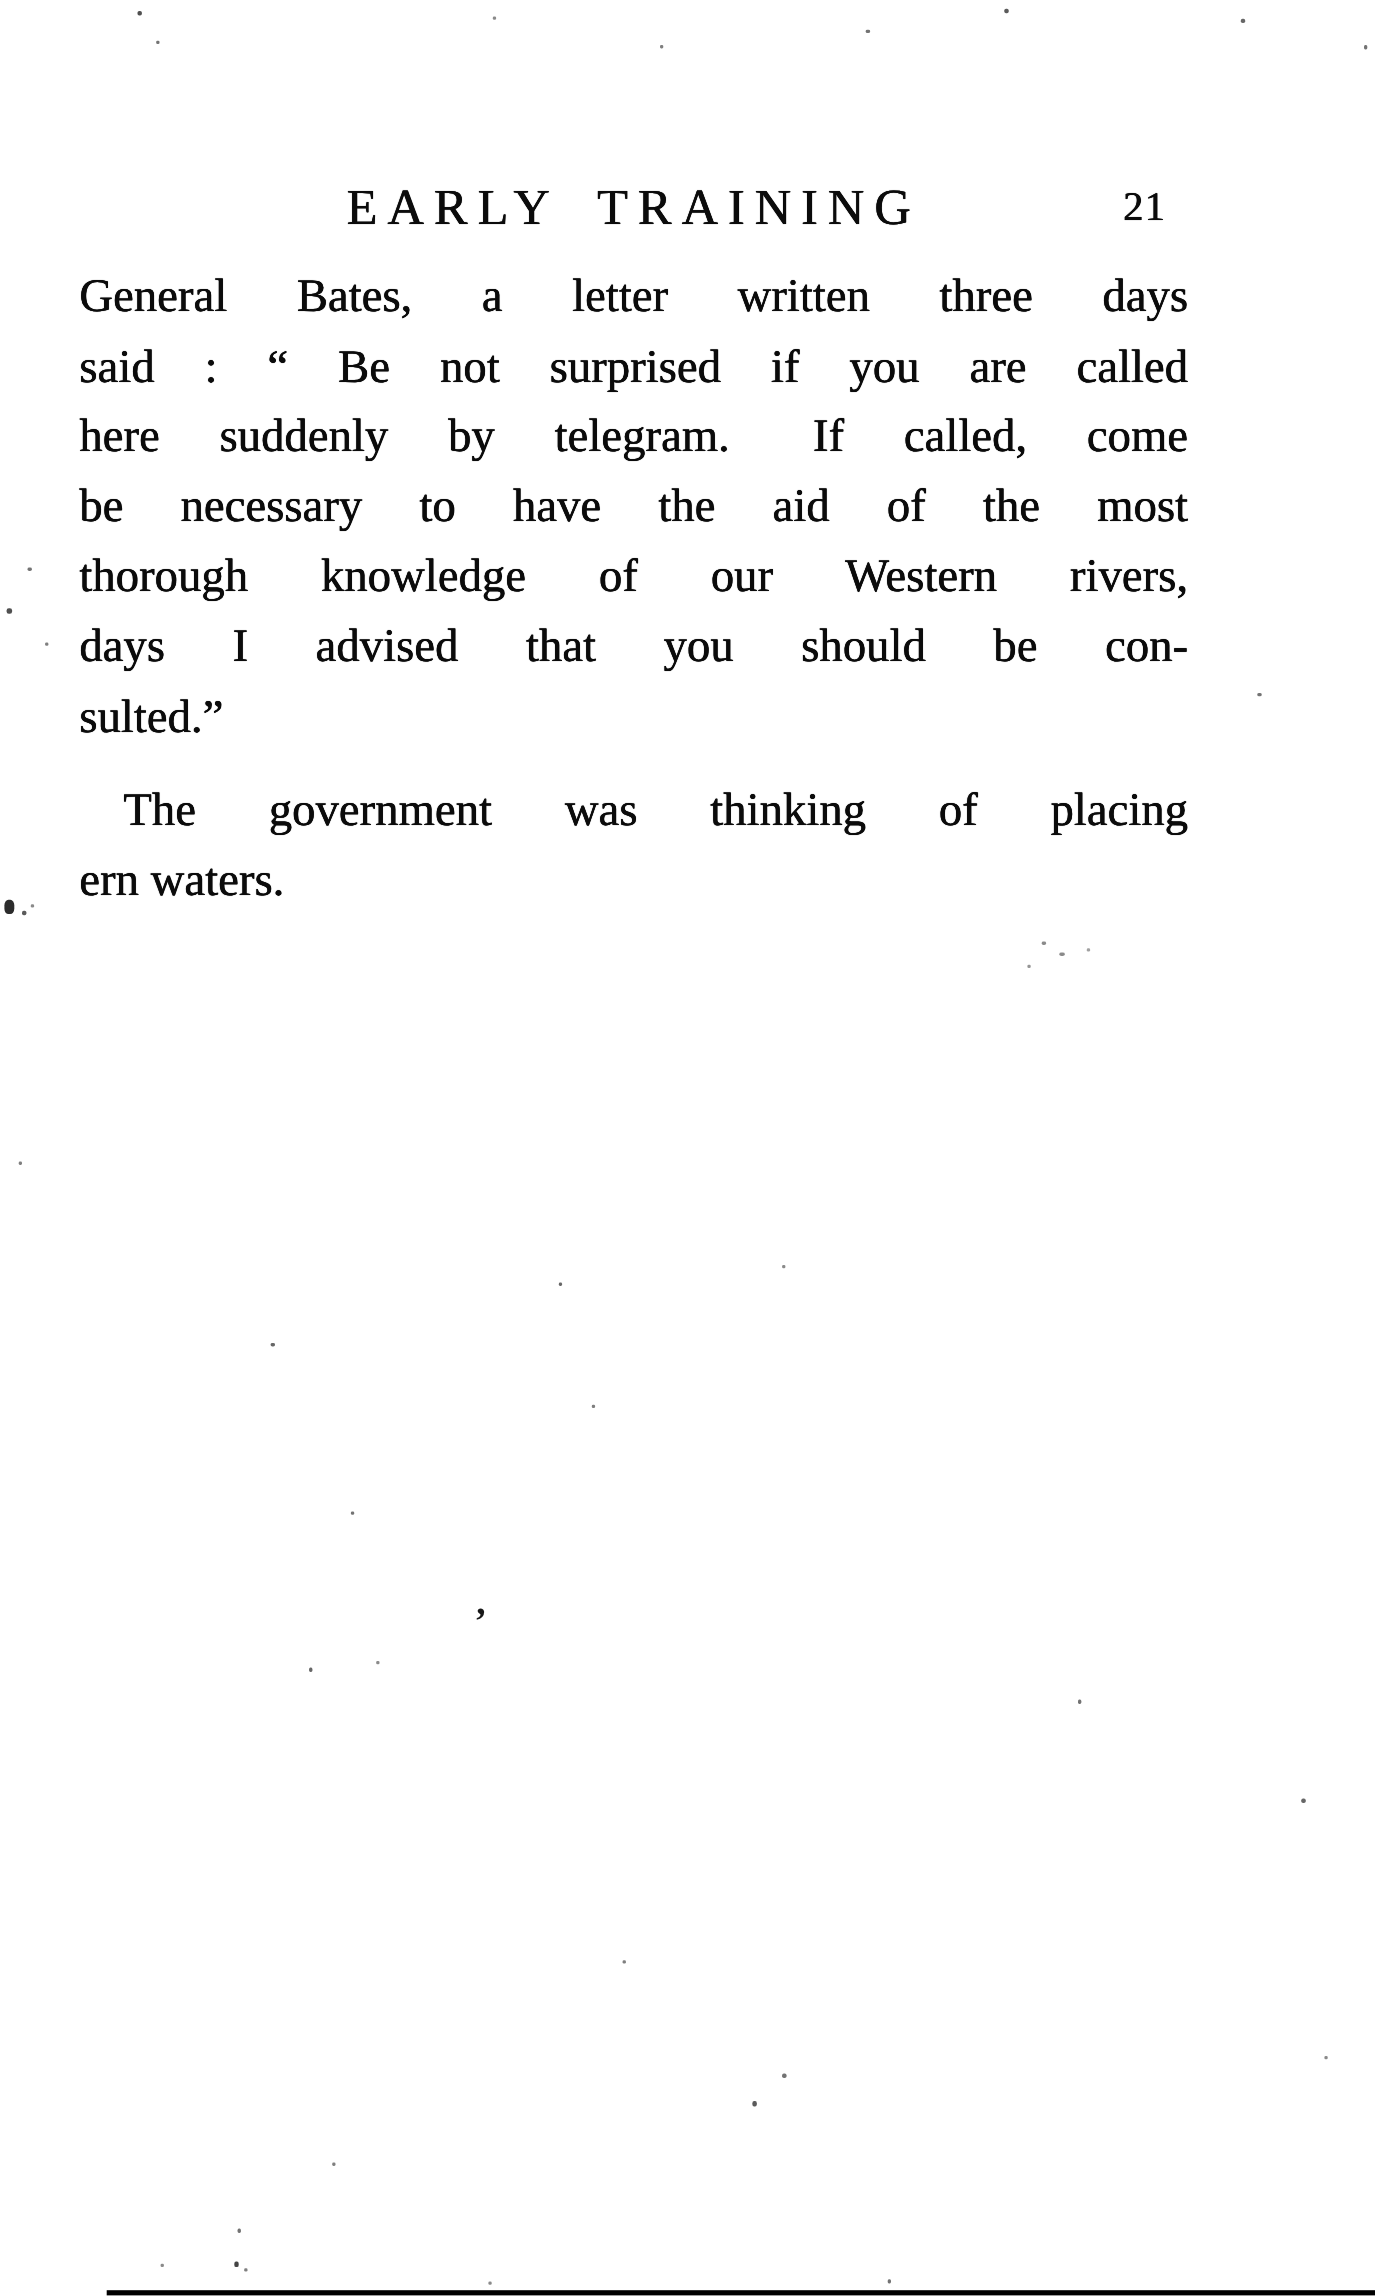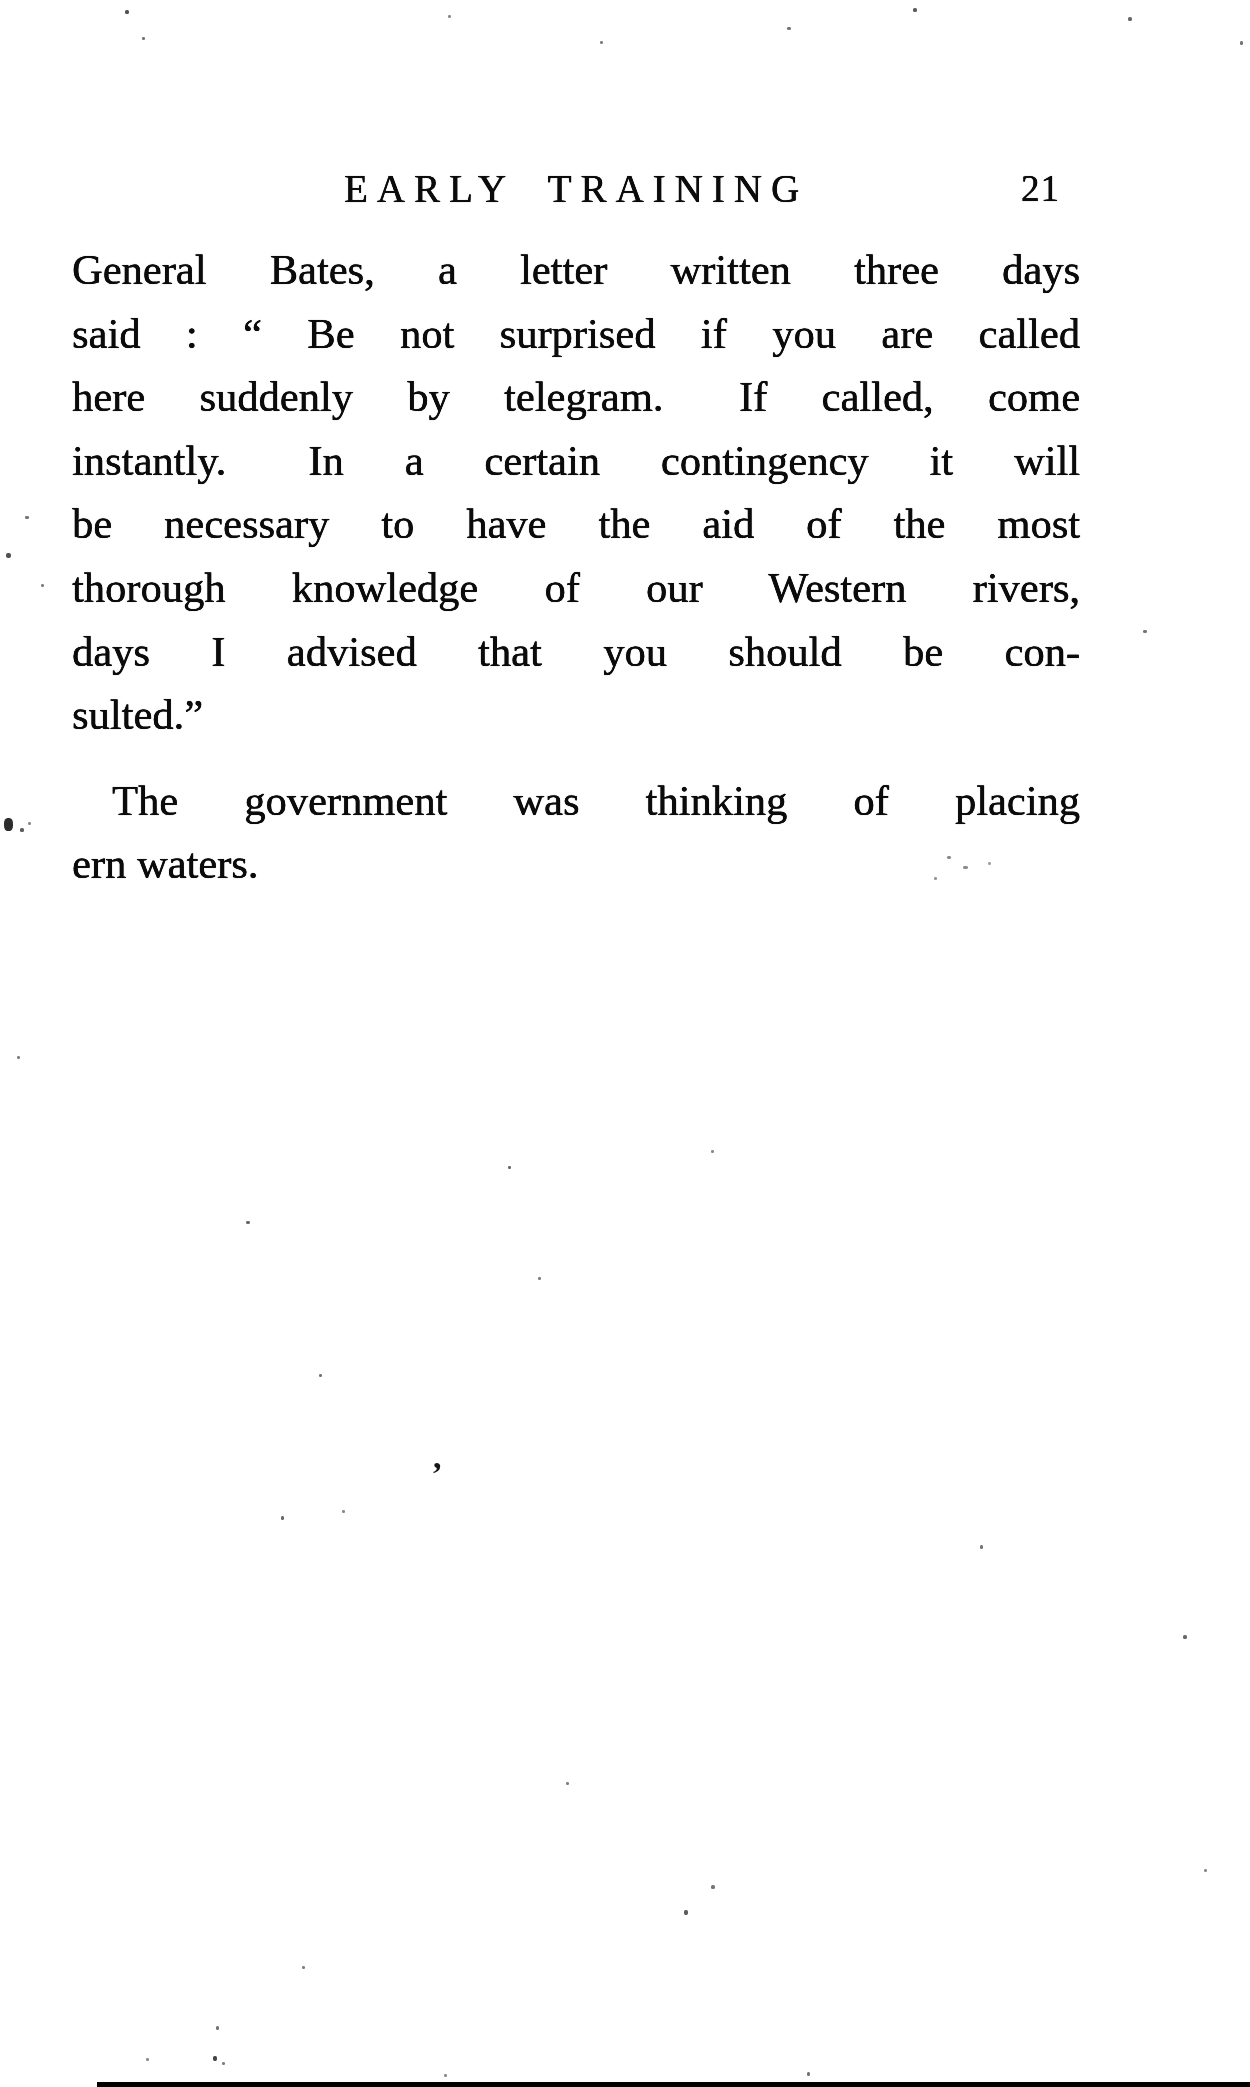--- a/index.html
+++ b/index.html
@@ -22,21 +22,21 @@
   .header-row {
     position: absolute;
     top: 165px;
     left: 72px;
     width: 1008px;
     height: 48px;
   }
   .running-head {
     display: block;
     text-align: center;
-    font-size: 39px;
+    font-size: 46px;
     letter-spacing: 9px;
     word-spacing: 16px;
     line-height: 48px;
     white-space: nowrap;
   }
   .page-number {
     position: absolute;
     right: 20px;
     top: 0;
     font-size: 37px;
@@ -97,21 +97,20 @@
   <div class="header-row">
     <span class="running-head ink">EARLY TRAINING</span>
     <span class="page-number ink">21</span>
   </div>
 
   <div class="text-block ink">
     <div class="paragraph">
       <div class="line">General Bates, a letter written three days</div>
       <div class="line">said : “ Be not surprised if you are called</div>
       <div class="line">here suddenly by telegram.  If called, come</div>
-      <div class="line">instantly.  In a certain contingency it will</div>
       <div class="line">be necessary to have the aid of the most</div>
       <div class="line">thorough knowledge of our Western rivers,</div>
       <div class="line">days I advised that you should be con-</div>
       <div class="line line--last">sulted.”</div>
     </div>
 
     <div class="paragraph paragraph--second">
       <div class="line line--indent">The government was thinking of placing</div>
       <div class="line line--last">ern waters.</div>
     </div>

